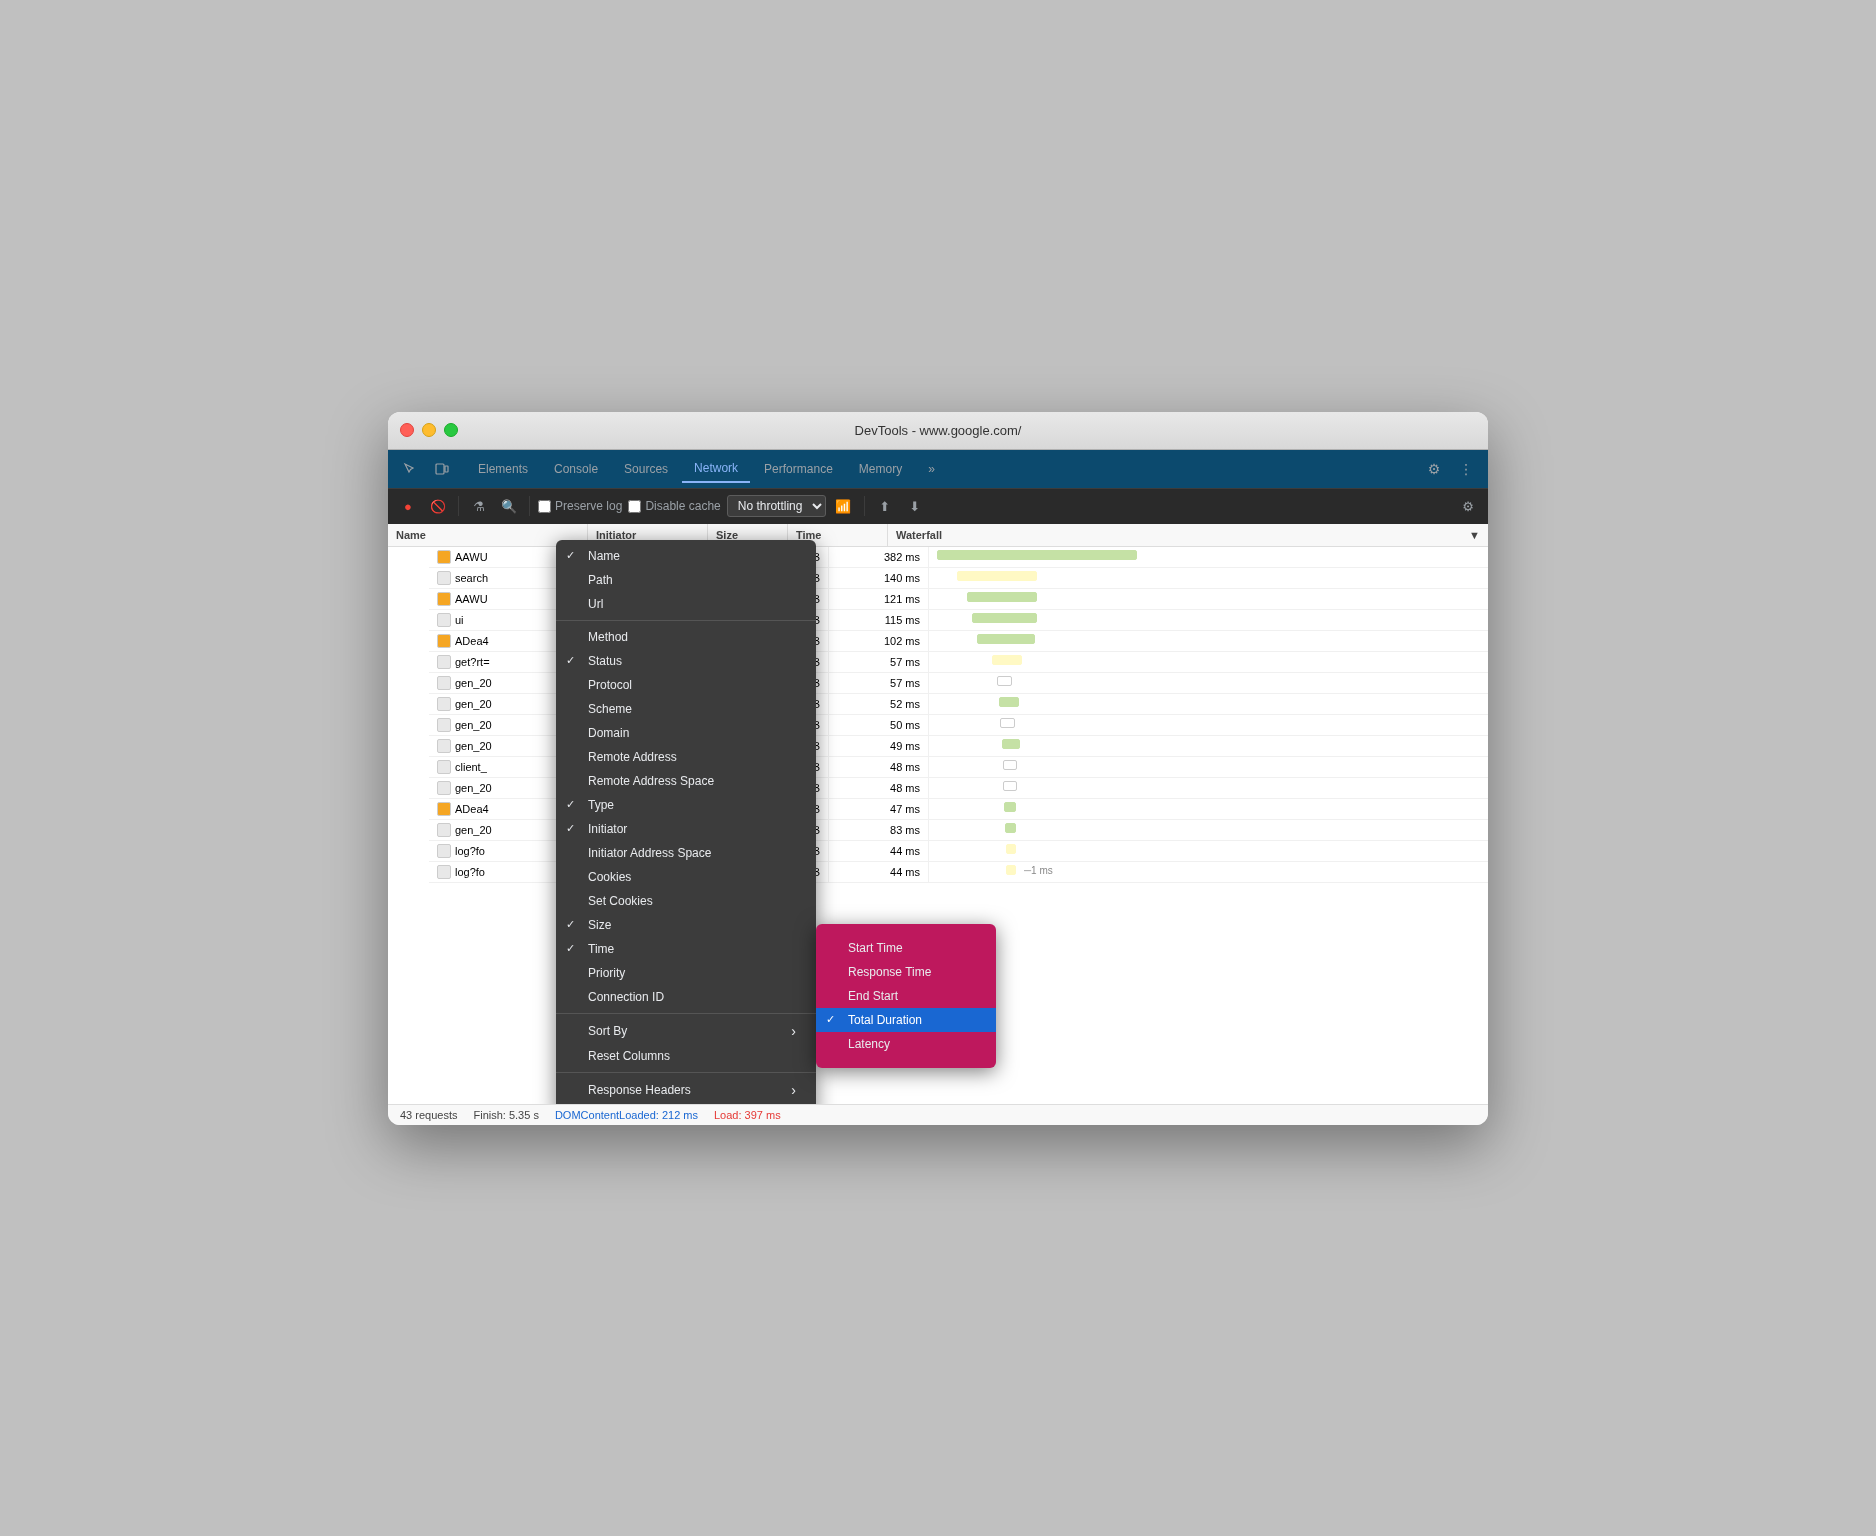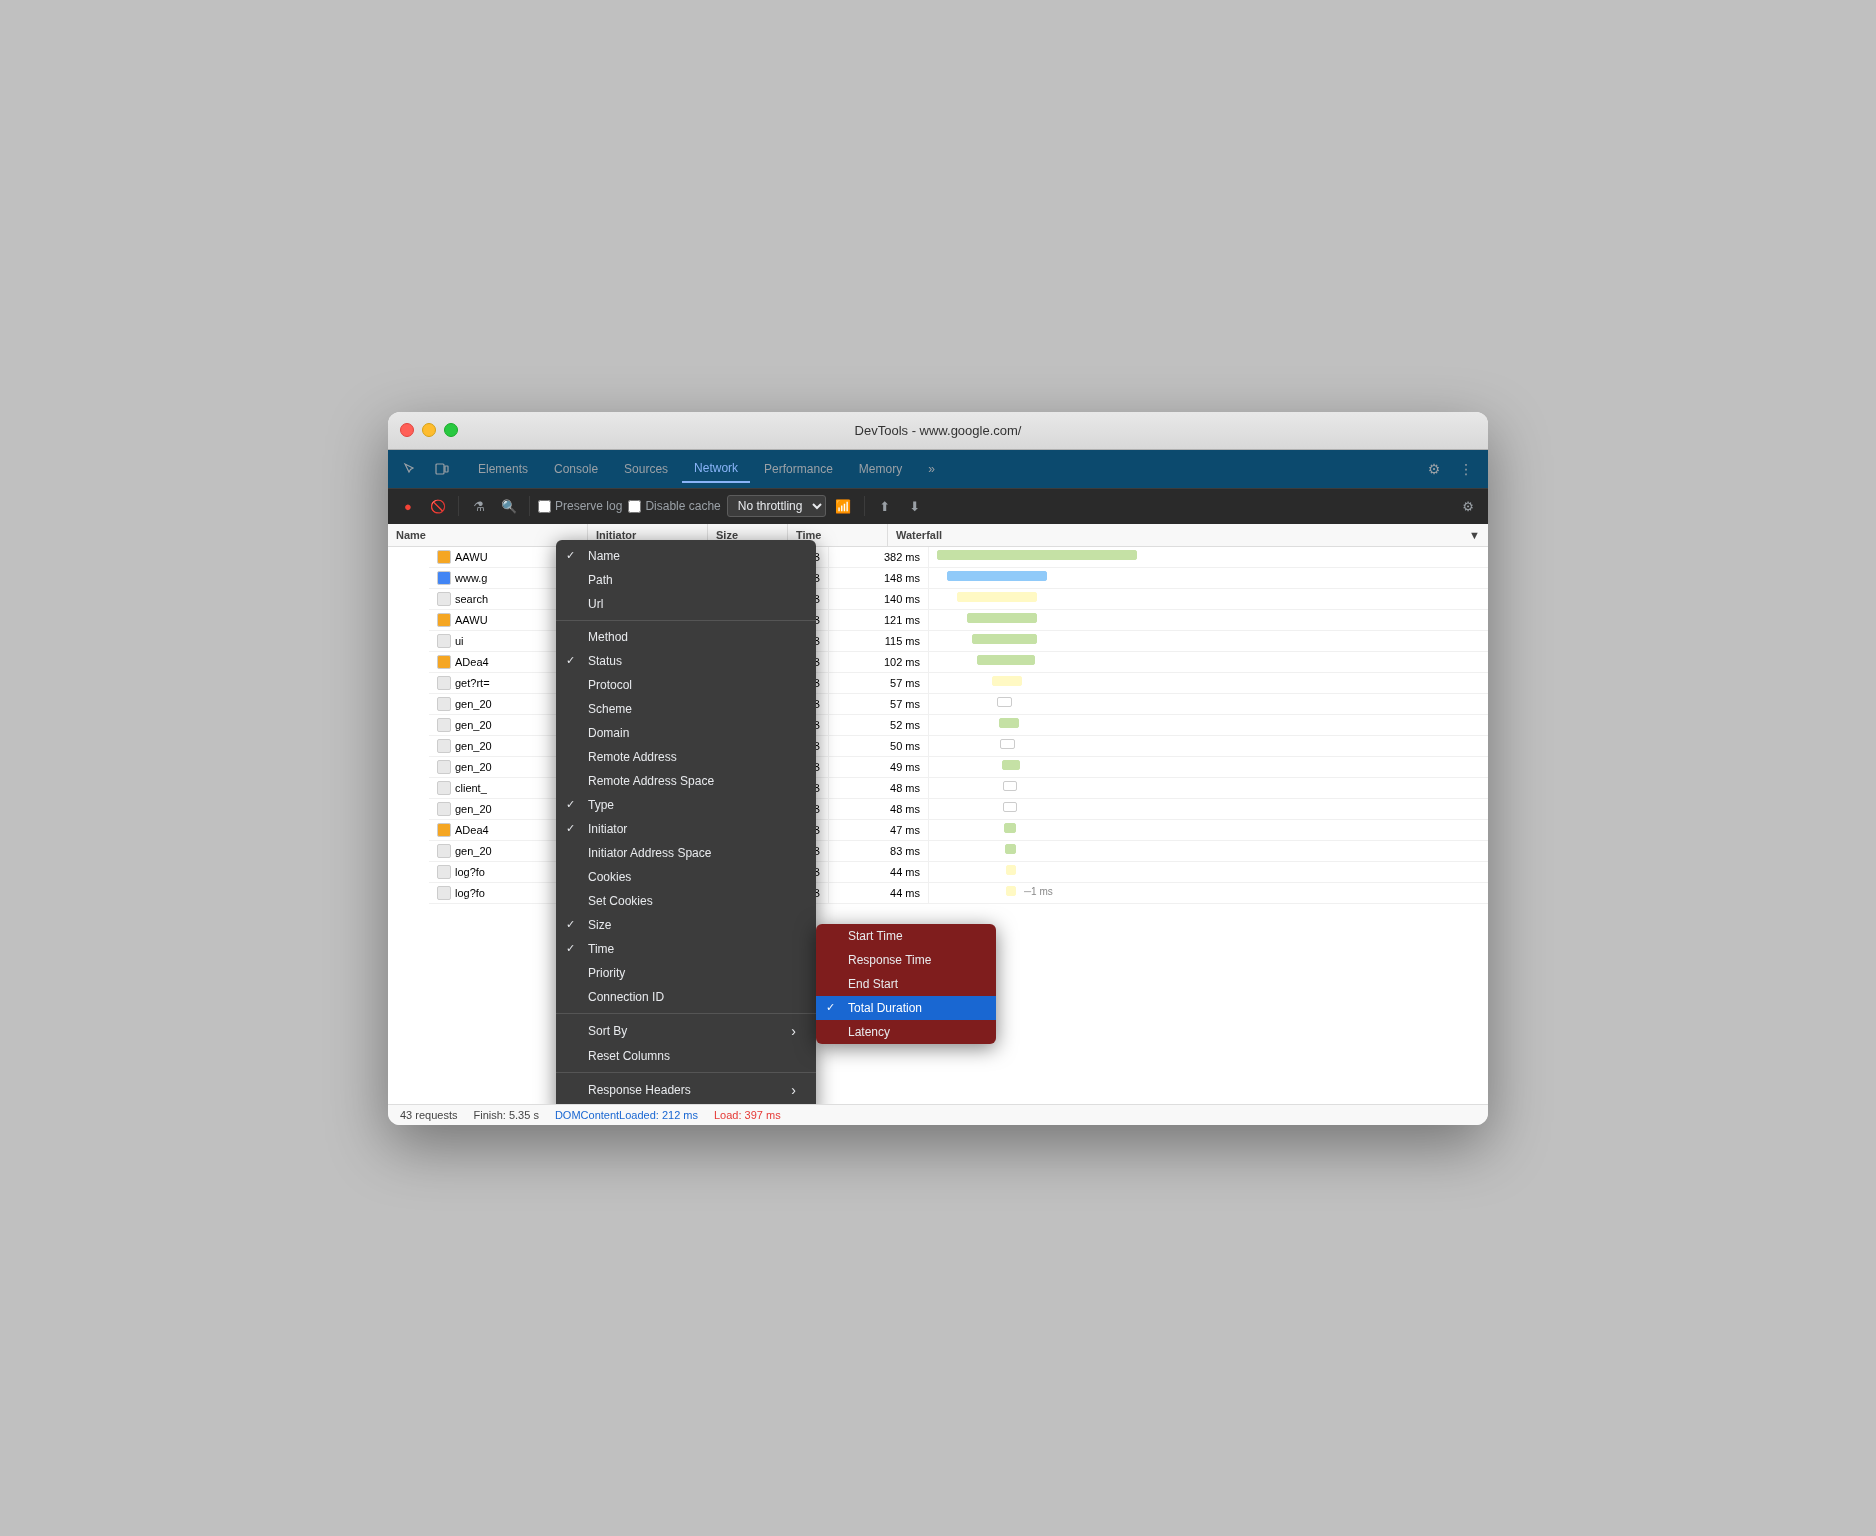--- a/index.html
+++ b/index.html
@@ -263,26 +263,26 @@
     }
     .cm-arrow::after {
       content: '›';
       font-size: 14px;
     }
     
     .submenu {
       position: absolute;
       top: 400px;
       left: 428px;
-      background: #7f1d1d;
+      background: #be185d;
       border-radius: 6px;
       box-shadow: 0 4px 20px rgba(0,0,0,0.5);
       width: 180px;
       z-index: 101;
-      padding: 0 0;
+      padding: 12px 0;
       color: #e8eaed;
       font-size: 12px;
     }
     .sm-item {
       padding: 5px 20px 5px 32px;
       cursor: pointer;
       display: flex;
       align-items: center;
       position: relative;
     }
@@ -384,31 +384,20 @@
           <div class="td-cell" data-interactable="false">
             <span class="initiator-link" data-interactable="true">ADea4I7lfZ...</span>
           </div>
           <div class="td-cell" data-interactable="false" style="justify-content: flex-end;">15.3 kB</div>
           <div class="td-cell" data-interactable="false" style="justify-content: flex-end;">382 ms</div>
           <div class="waterfall-cell td-cell" data-interactable="false">
             <span class="waterfall-bar" data-interactable="false" style="background: rgb(197, 225, 165); width: 200px; margin-left: 0px; border: 1px solid rgb(197, 225, 165);"></span>
           </div>
         </div>
         <div class="table-row" data-interactable="true">
-          <div class="td-cell" data-interactable="false"><span class="row-icon" data-interactable="false" style="background: rgb(66, 133, 244); border: 1px solid rgb(204, 204, 204);"></span>www.g</div>
-          <div class="td-cell" data-interactable="false">
-            <span class="initiator-link" data-interactable="true">Other</span>
-          </div>
-          <div class="td-cell" data-interactable="false" style="justify-content: flex-end;">44.3 kB</div>
-          <div class="td-cell" data-interactable="false" style="justify-content: flex-end;">148 ms</div>
-          <div class="waterfall-cell td-cell" data-interactable="false">
-            <span class="waterfall-bar" data-interactable="false" style="background: rgb(144, 202, 249); width: 100px; margin-left: 10px; border: 1px solid rgb(144, 202, 249);"></span>
-          </div>
-        </div>
-        <div class="table-row" data-interactable="true">
           <div class="td-cell" data-interactable="false"><span class="row-icon" data-interactable="false" style="background: rgb(232, 232, 232); border: 1px solid rgb(204, 204, 204);"></span>search</div>
           <div class="td-cell" data-interactable="false">
             <span class="initiator-link" data-interactable="true">m=cdos,dp...</span>
           </div>
           <div class="td-cell" data-interactable="false" style="justify-content: flex-end;">21.0 kB</div>
           <div class="td-cell" data-interactable="false" style="justify-content: flex-end;">140 ms</div>
           <div class="waterfall-cell td-cell" data-interactable="false">
             <span class="waterfall-bar" data-interactable="false" style="background: rgb(255, 249, 196); width: 80px; margin-left: 20px; border: 1px solid rgb(255, 249, 196);"></span>
           </div>
         </div>

